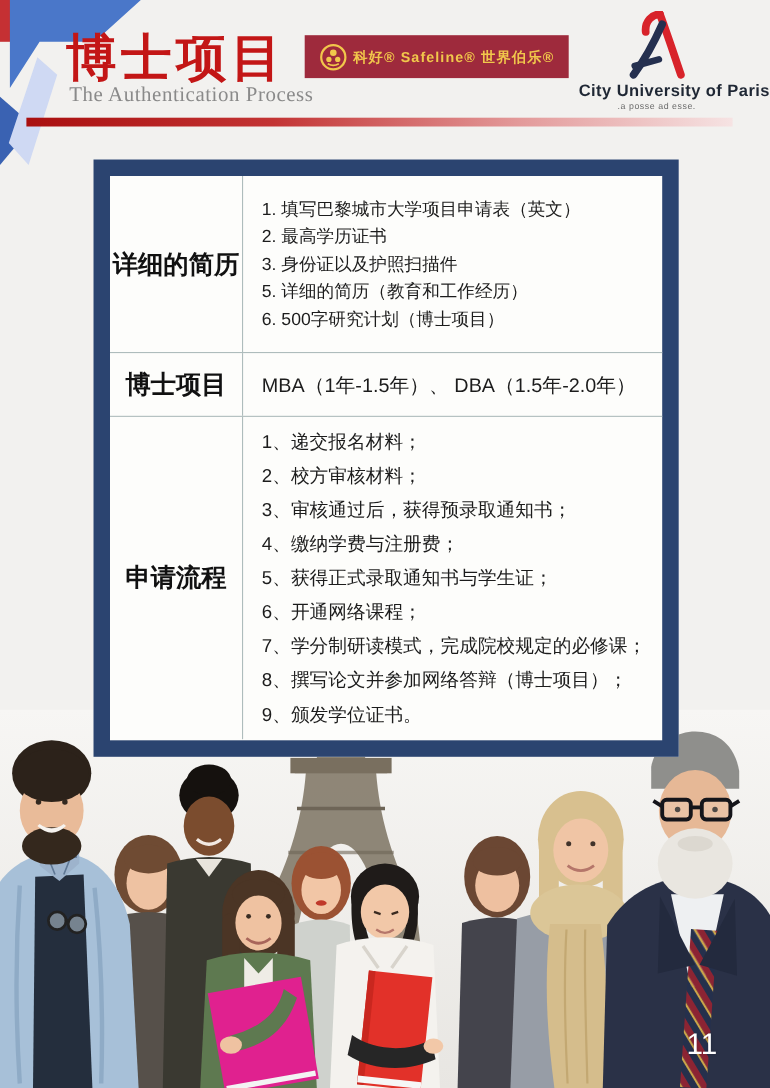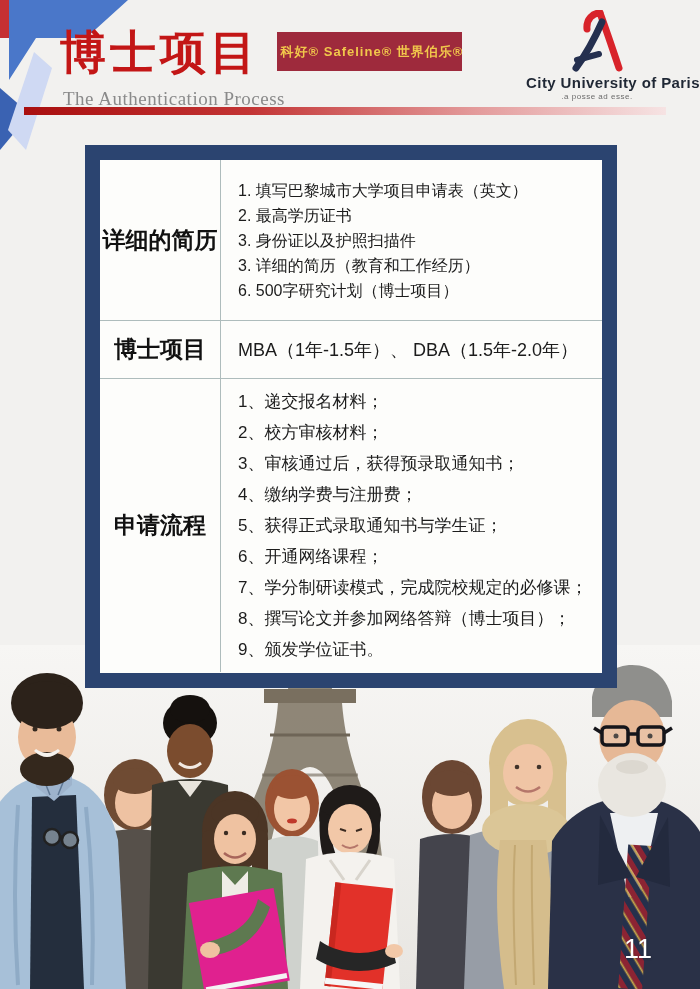--- a/index.html
+++ b/index.html
@@ -10,29 +10,29 @@
     font-family:"Liberation Sans", sans-serif;
   }
   
   .corner-decor { position:absolute; left:0; top:0; width:170px; height:170px; z-index:1; }
   
   .title-cn {
     position:absolute; left:60px; top:22px; z-index:2;
     font-size:46px; font-weight:800; color:#c31616; letter-spacing:4px;
   }
   .title-en {
-    position:absolute; left:63px; top:88px; z-index:2;
+    position:absolute; left:63px; top:76px; z-index:2;
     font-family:"Liberation Serif", serif; font-size:19px; color:#8a8a8a; letter-spacing:0.5px;
   }
   .red-line {
     position:absolute; left:24px; top:107px; width:642px; height:8px; z-index:2;
     background:linear-gradient(90deg,#a90f0f 0%,#c33434 35%,#e39a9a 70%,#f6e3e3 100%);
   }
   .brand-banner {
-    position:absolute; left:277px; top:32px; width:185px; height:39px; z-index:2;
+    position:absolute; left:277px; top:32px; width:240px; height:39px; z-index:2;
     background:#9e2a3c; display:flex; align-items:center; justify-content:center; gap:5px;
   }
   .brand-banner .brand-text {
     color:#f1c74b; font-size:13px; font-weight:bold; letter-spacing:1px; white-space:nowrap;
   }
   .uni-logo {
     position:absolute; left:492px; top:10px; width:210px; z-index:2;
     display:flex; flex-direction:column; align-items:center;
   }
   .uni-name { font-size:15px; font-weight:bold; color:#1f2734; letter-spacing:0.4px; margin-top:2px; white-space:nowrap;margin-left:32px; }
@@ -105,21 +105,21 @@
     <div class="uni-motto">.a posse ad esse.</div>
   </div>
 
   <div class="info-table">
     <div class="trow trow-1">
       <div class="thead">详细的简历</div>
       <div class="tcontent">
           <div class="table-item">1. 填写巴黎城市大学项目申请表（英文）</div>
           <div class="table-item">2. 最高学历证书</div>
           <div class="table-item">3. 身份证以及护照扫描件</div>
-          <div class="table-item">3. 详细的简历（教育和工作经历）</div>
+          <div class="table-item">5. 详细的简历（教育和工作经历）</div>
           <div class="table-item">6. 500字研究计划（博士项目）</div>
         </div>
     </div>
     <div class="trow trow-2">
       <div class="thead">博士项目</div>
       <div class="tcontent">
           <div class="table-item">MBA（1年-1.5年）、 DBA（1.5年-2.0年）</div>
         </div>
     </div>
     <div class="trow trow-3">

